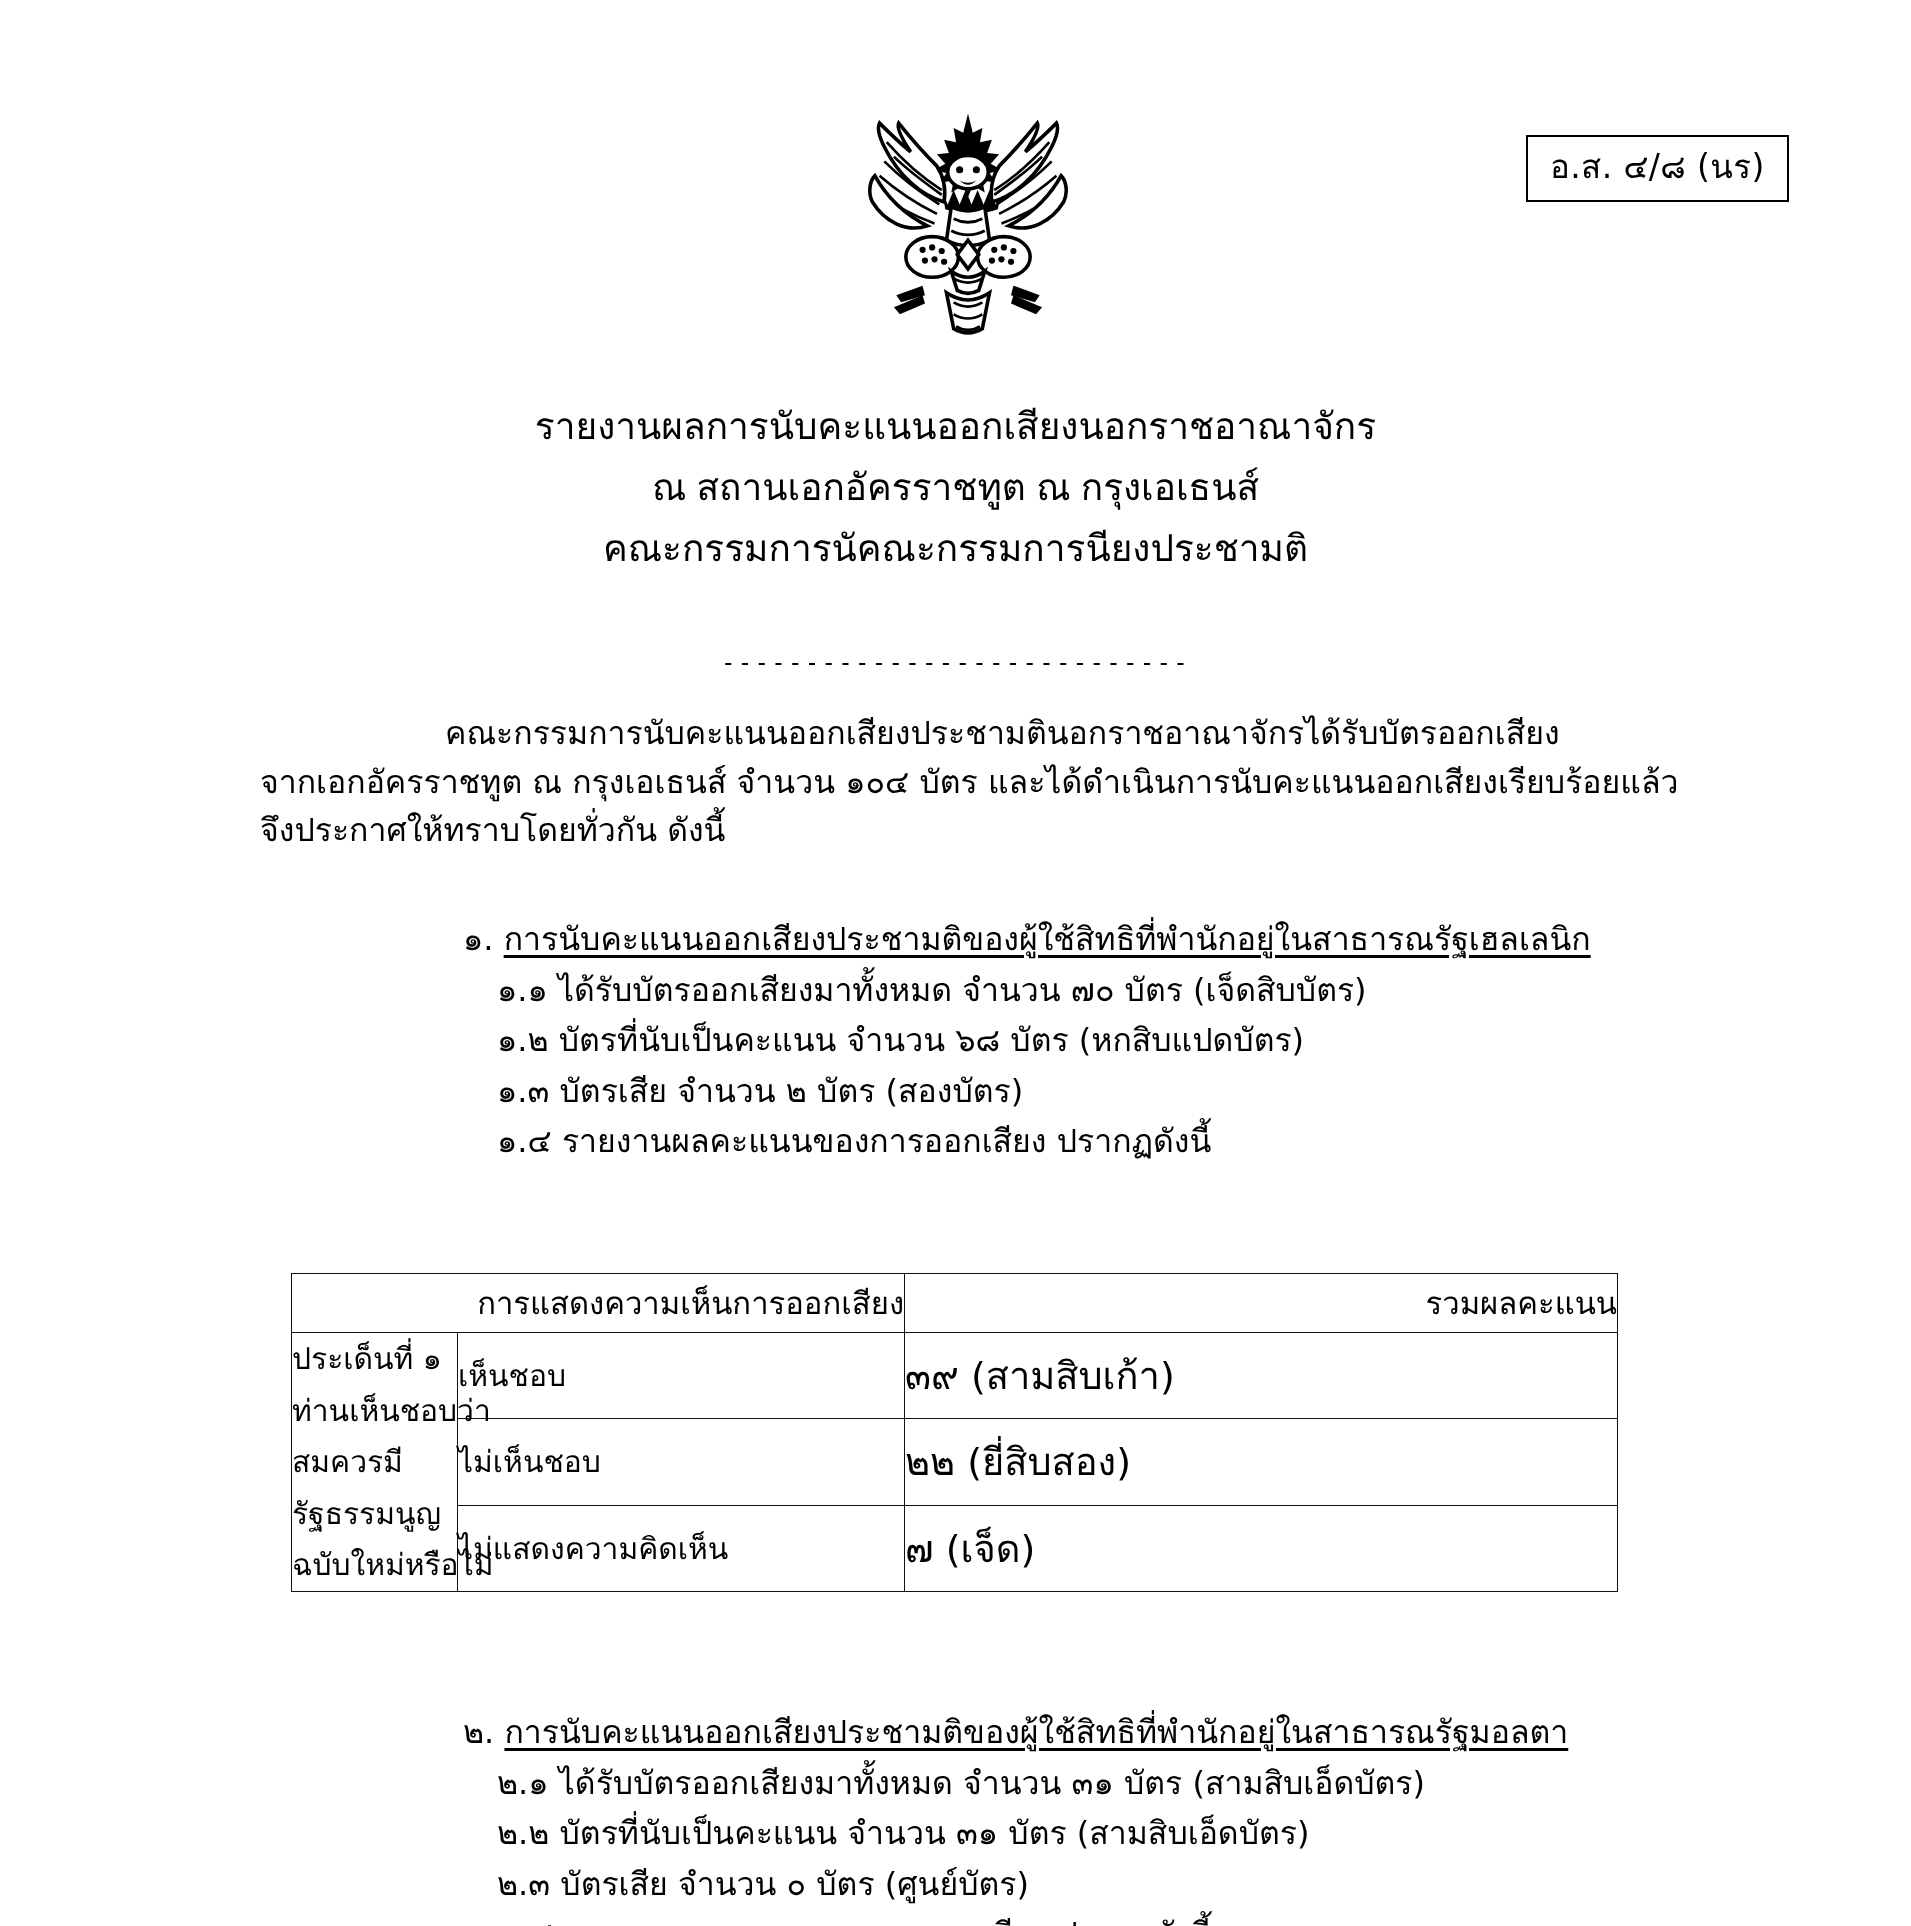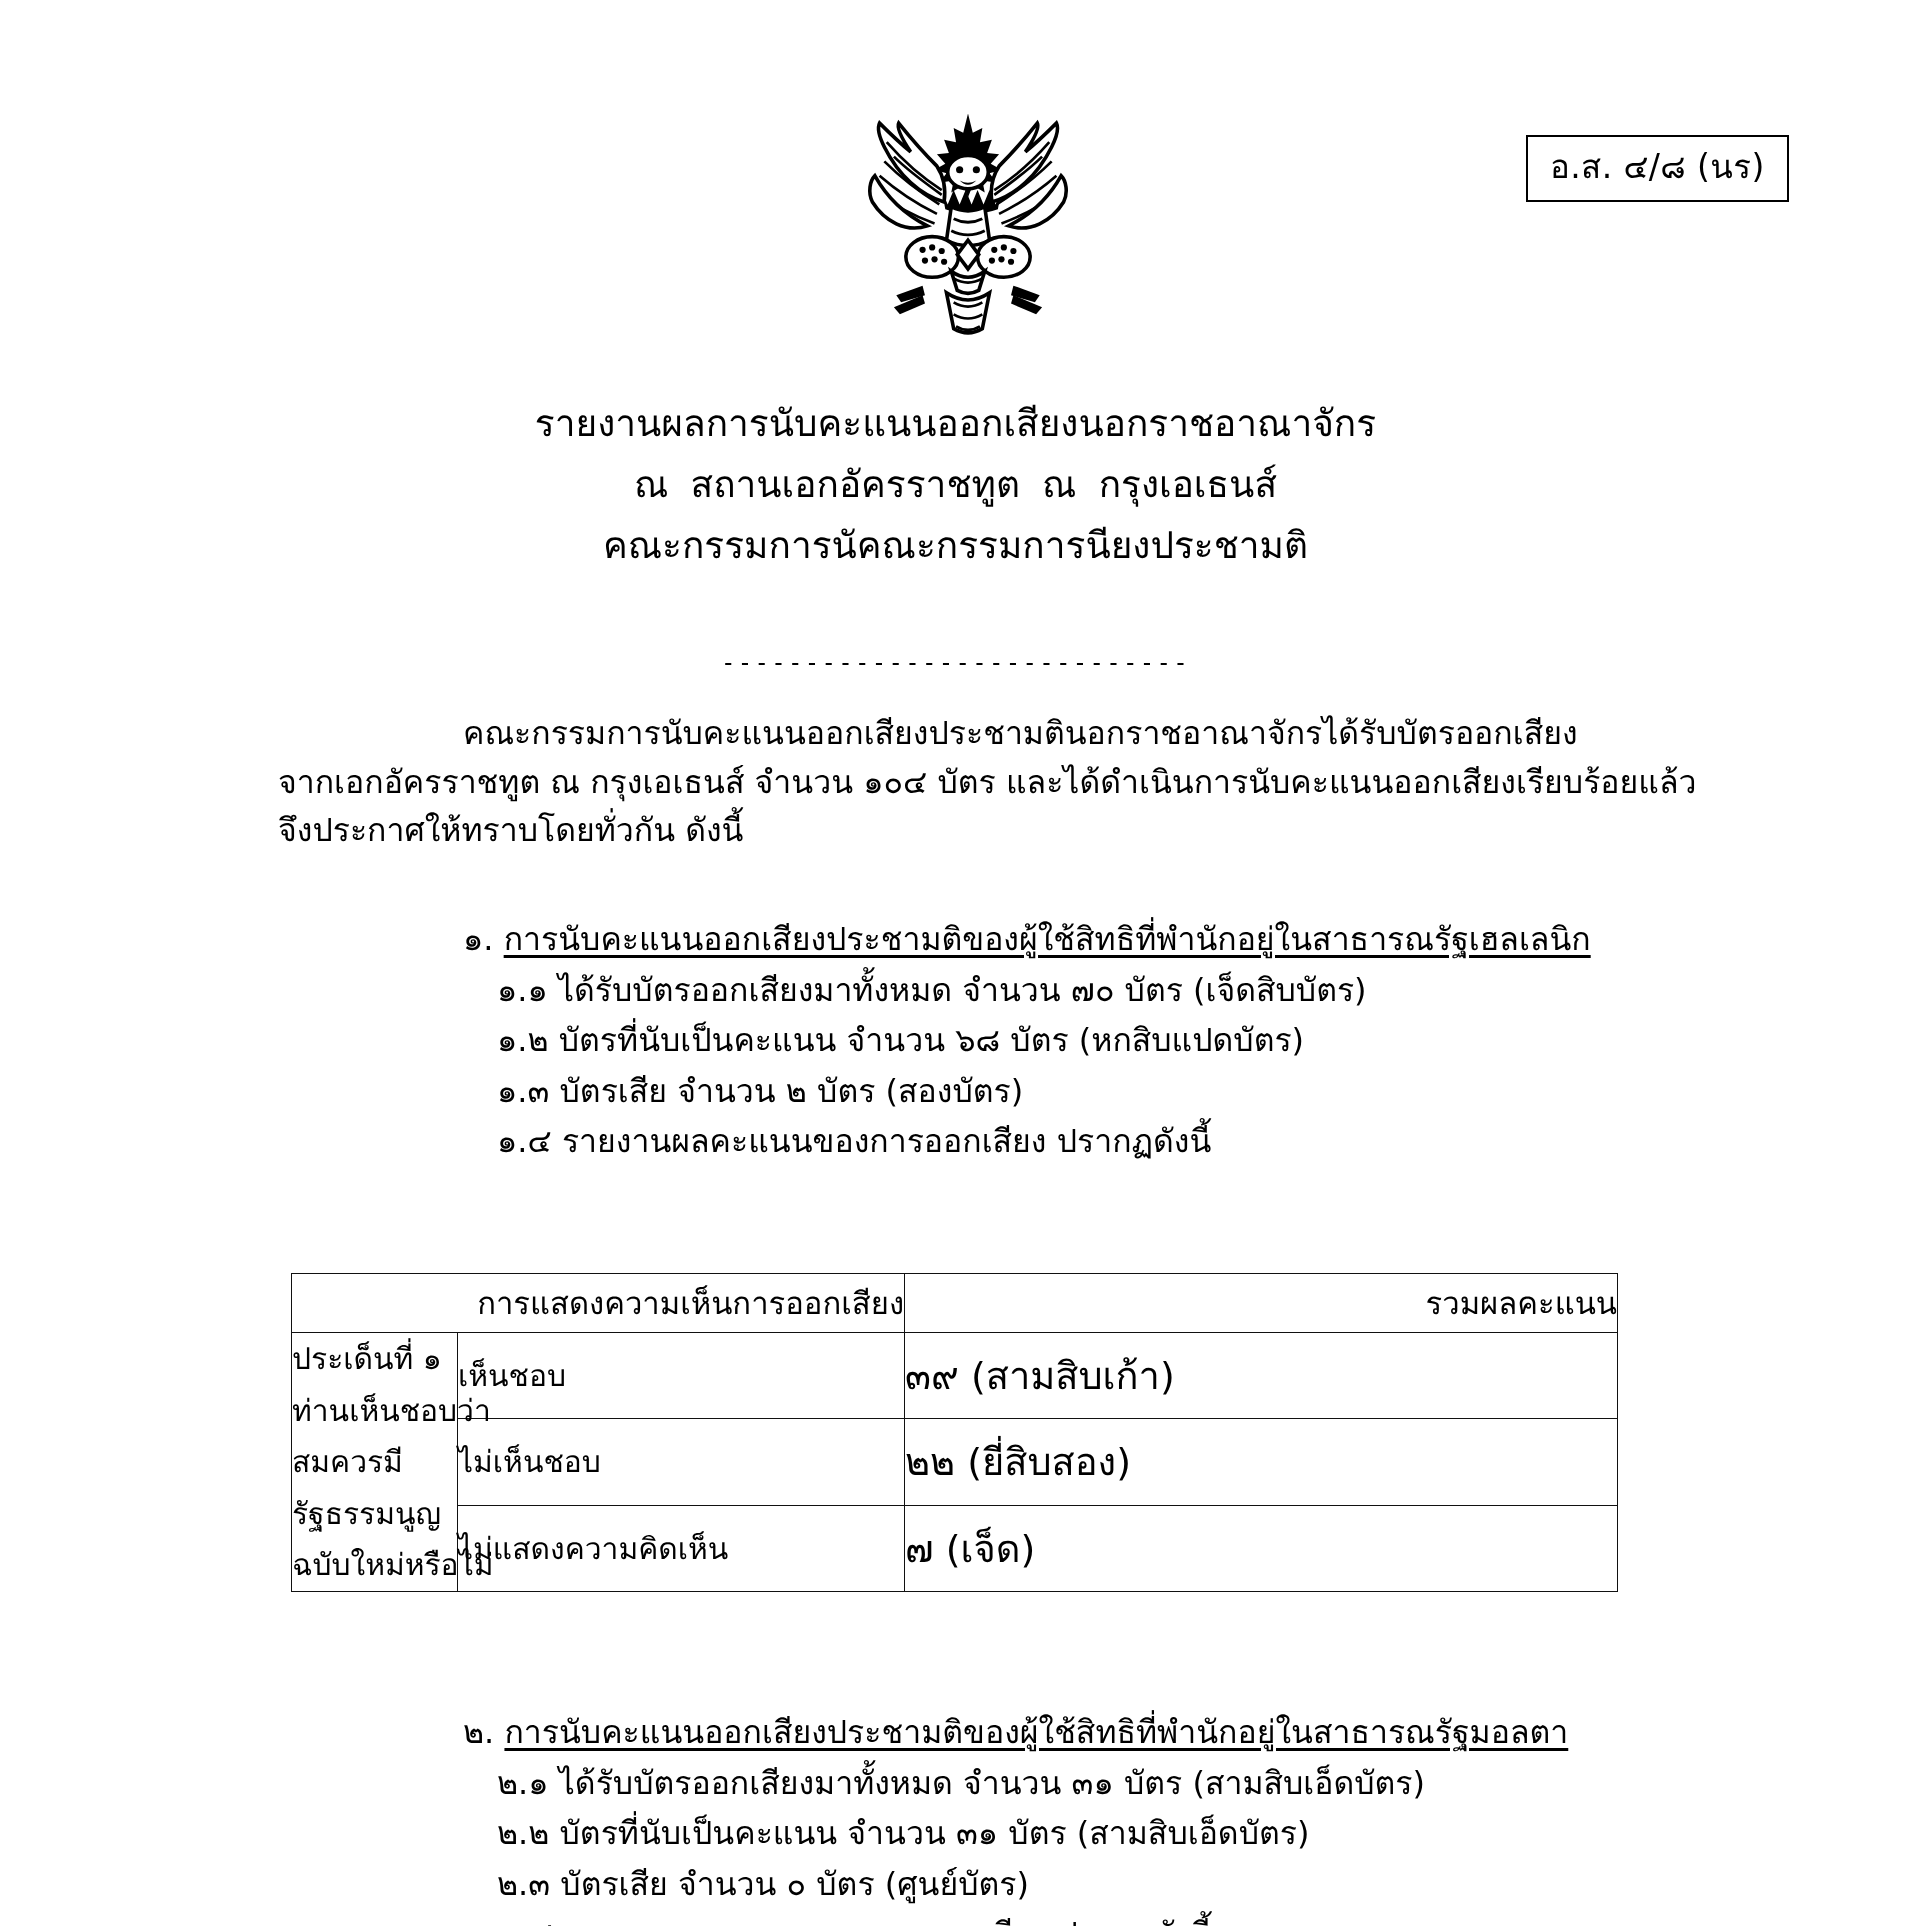--- a/index.html
+++ b/index.html
@@ -59,21 +59,21 @@
 
   
   .titles {
     position: absolute;
     top: 408px;
     left: 0;
     width: 1911px;
     text-align: center;
   }
   .title-line {
-    font-family: Liberation Mono, monospace;
+    font-family: Liberation Sans, sans-serif;
     font-size: 37px;
     line-height: 1.0;
     margin-bottom: 24px;
     white-space: nowrap;
   }
   .title-line:last-child { margin-bottom: 0; }
 
   .divider-dashes {
     position: absolute;
     top: 651px;
@@ -83,21 +83,21 @@
     font-family: "DejaVu Sans Mono", "Liberation Mono", monospace;
     font-size: 24px;
     letter-spacing: 2.3px;
     line-height: 1;
   }
 
   
   .body-text {
     position: absolute;
     top: 709px;
-    left: 278px;
+    left: 260px;
     width: 1425px;
     font-family: "DejaVu Sans", "Liberation Sans", sans-serif;
     font-size: 32px;
     line-height: 1.52;
   }
   .para-line { white-space: nowrap; }
   .para-line.indent { padding-left: 185px; }
 
   
   .section {

